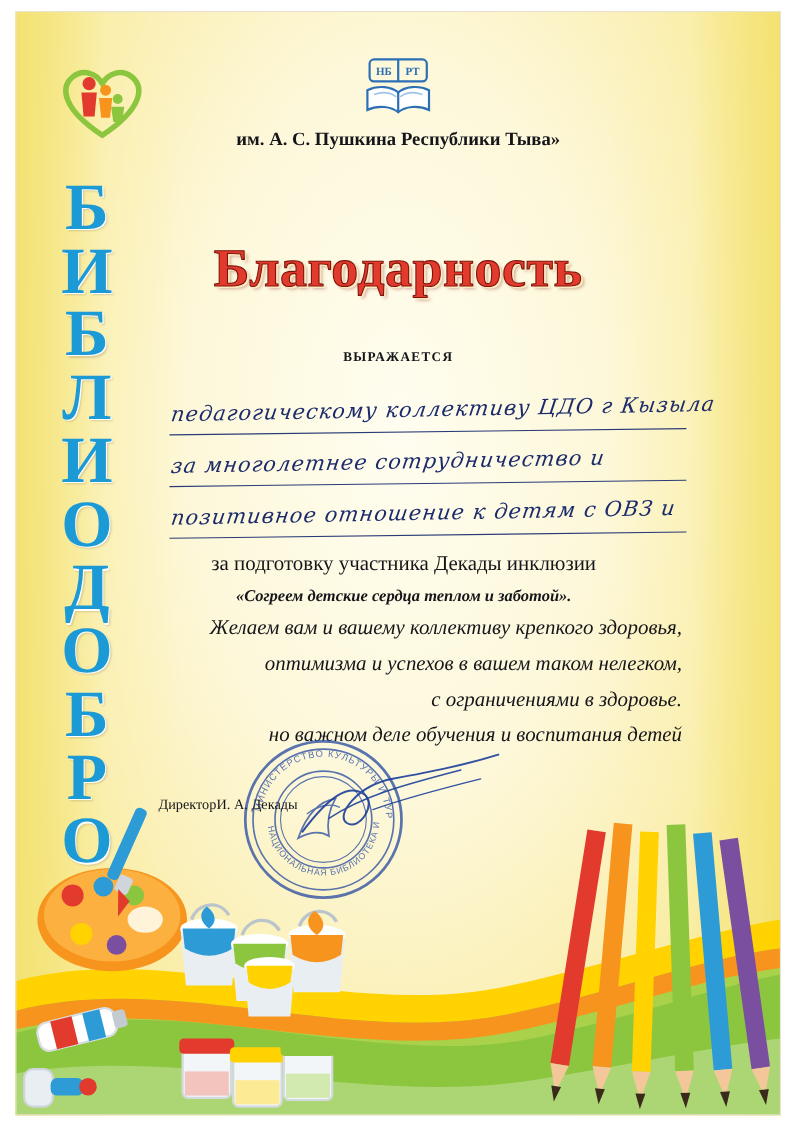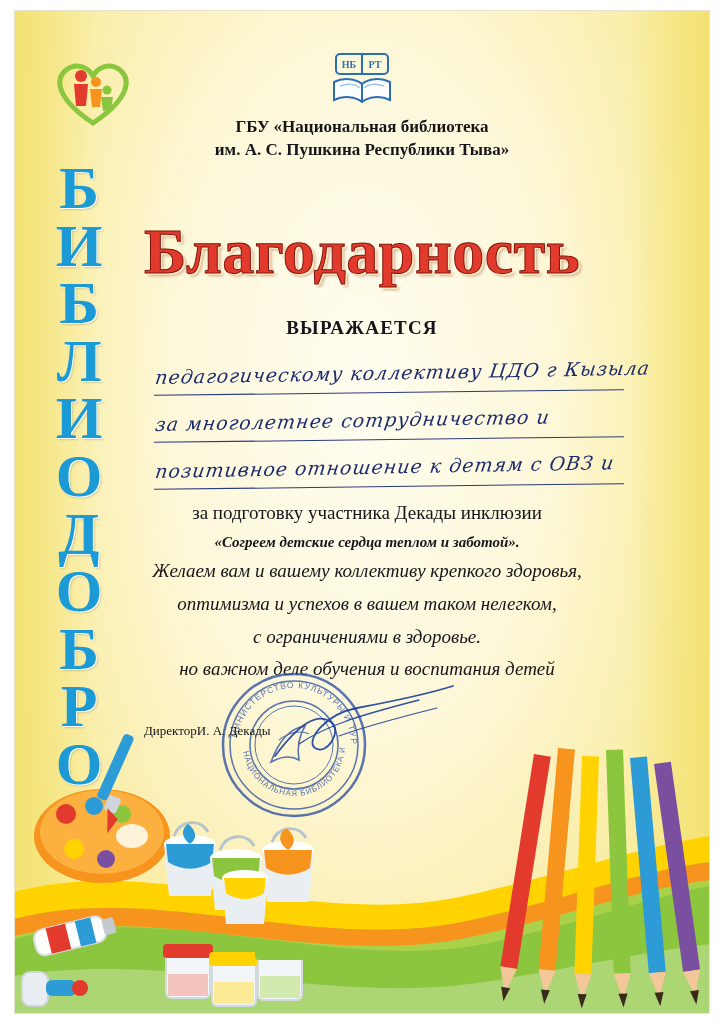--- a/index.html
+++ b/index.html
@@ -107,37 +107,37 @@
     color: #15151a;
   }
   
   .title {
     position: absolute;
     left: 0; right: 0;
     top: 205px;
     text-align: center;
     font-family: "Liberation Serif", serif;
     font-weight: bold;
-    font-size: 64px;
+    font-size: 49px;
     letter-spacing: 0.5px;
     color: #e23b2e;
     -webkit-text-stroke: 1px #7d1208;
     text-shadow:
       2px 2px 0 #fde9c0,
       3px 3px 3px rgba(120,20,10,0.35);
   }
   
   .expressed {
     position: absolute;
     left: 0; right: 0;
     top: 307px;
     text-align: center;
     font-family: "Liberation Serif", serif;
     font-weight: bold;
-    font-size: 19px;
+    font-size: 12px;
     letter-spacing: 1.2px;
     color: #15151a;
   }
   
   .handwriting {
     position: absolute;
     left: 140px;
     top: 340px;
     width: 470px;
     z-index: 5;
@@ -182,20 +182,21 @@
   .body-text .plain { display: block; }
   .body-text .quote {
     display: block;
     font-weight: bold;
     font-style: italic;
     font-size: 15px;
   }
   .body-text .ital {
     display: block;
     font-style: italic;
+    text-align: right;
   }
   
   .sign-row {
     position: absolute;
     left: 130px;
     right: 110px;
     top: 713px;
     display: flex;
     align-items: baseline;
     font-family: Liberation Serif, serif;
@@ -405,21 +406,20 @@
       <span>И</span>
       <span>О</span>
       <span>Д</span>
       <span>О</span>
       <span>Б</span>
       <span>Р</span>
       <span>О</span>
     </div>
 
     <div class="org">
-      <div>ГБУ «Национальная библиотека</div>
       <div>им. А. С. Пушкина Республики Тыва»</div>
     </div>
 
     <div class="title">Благодарность</div>
 
     <div class="expressed">ВЫРАЖАЕТСЯ</div>
 
     <div class="handwriting">
       <div class="hw-line">
         <div class="ink">педагогическому коллективу ЦДО г Кызыла</div>

